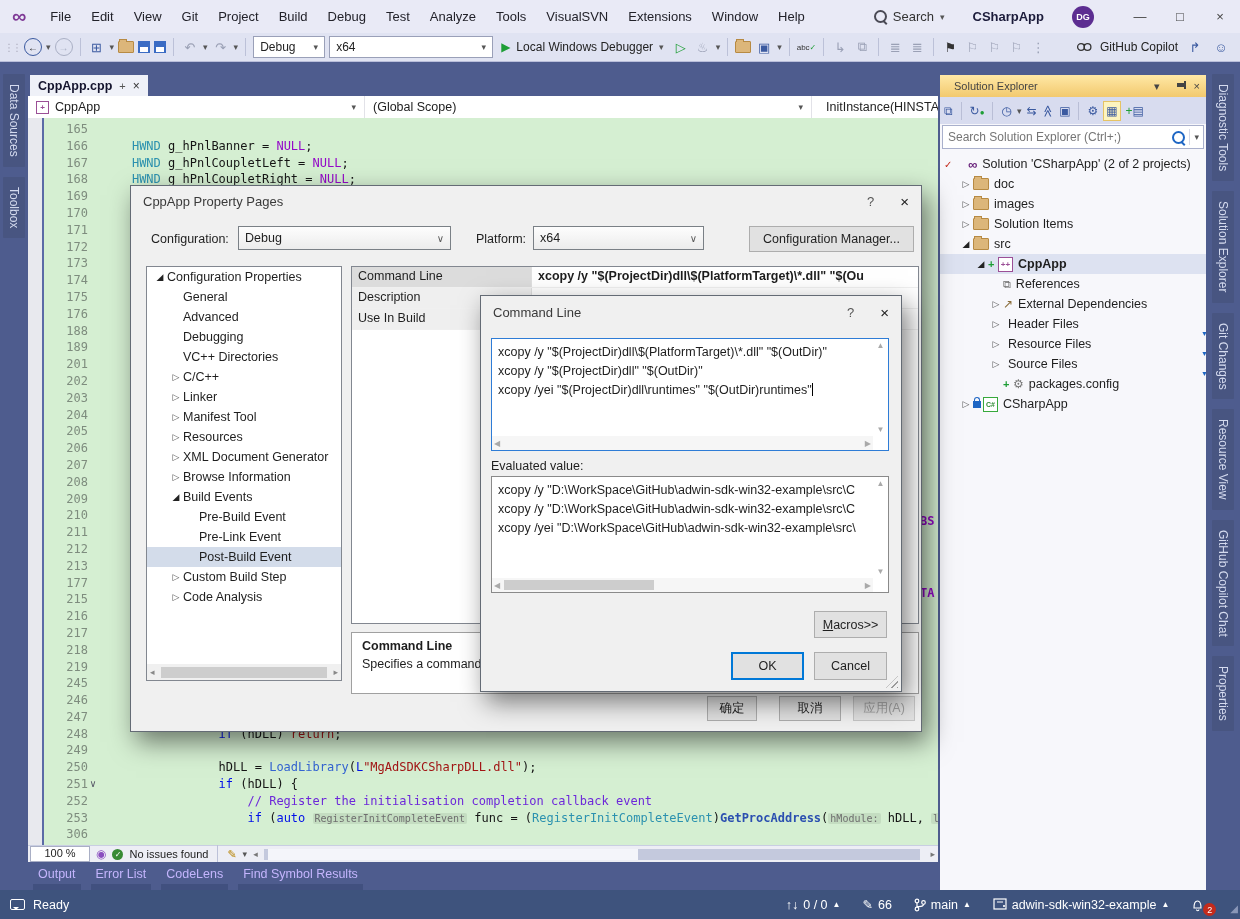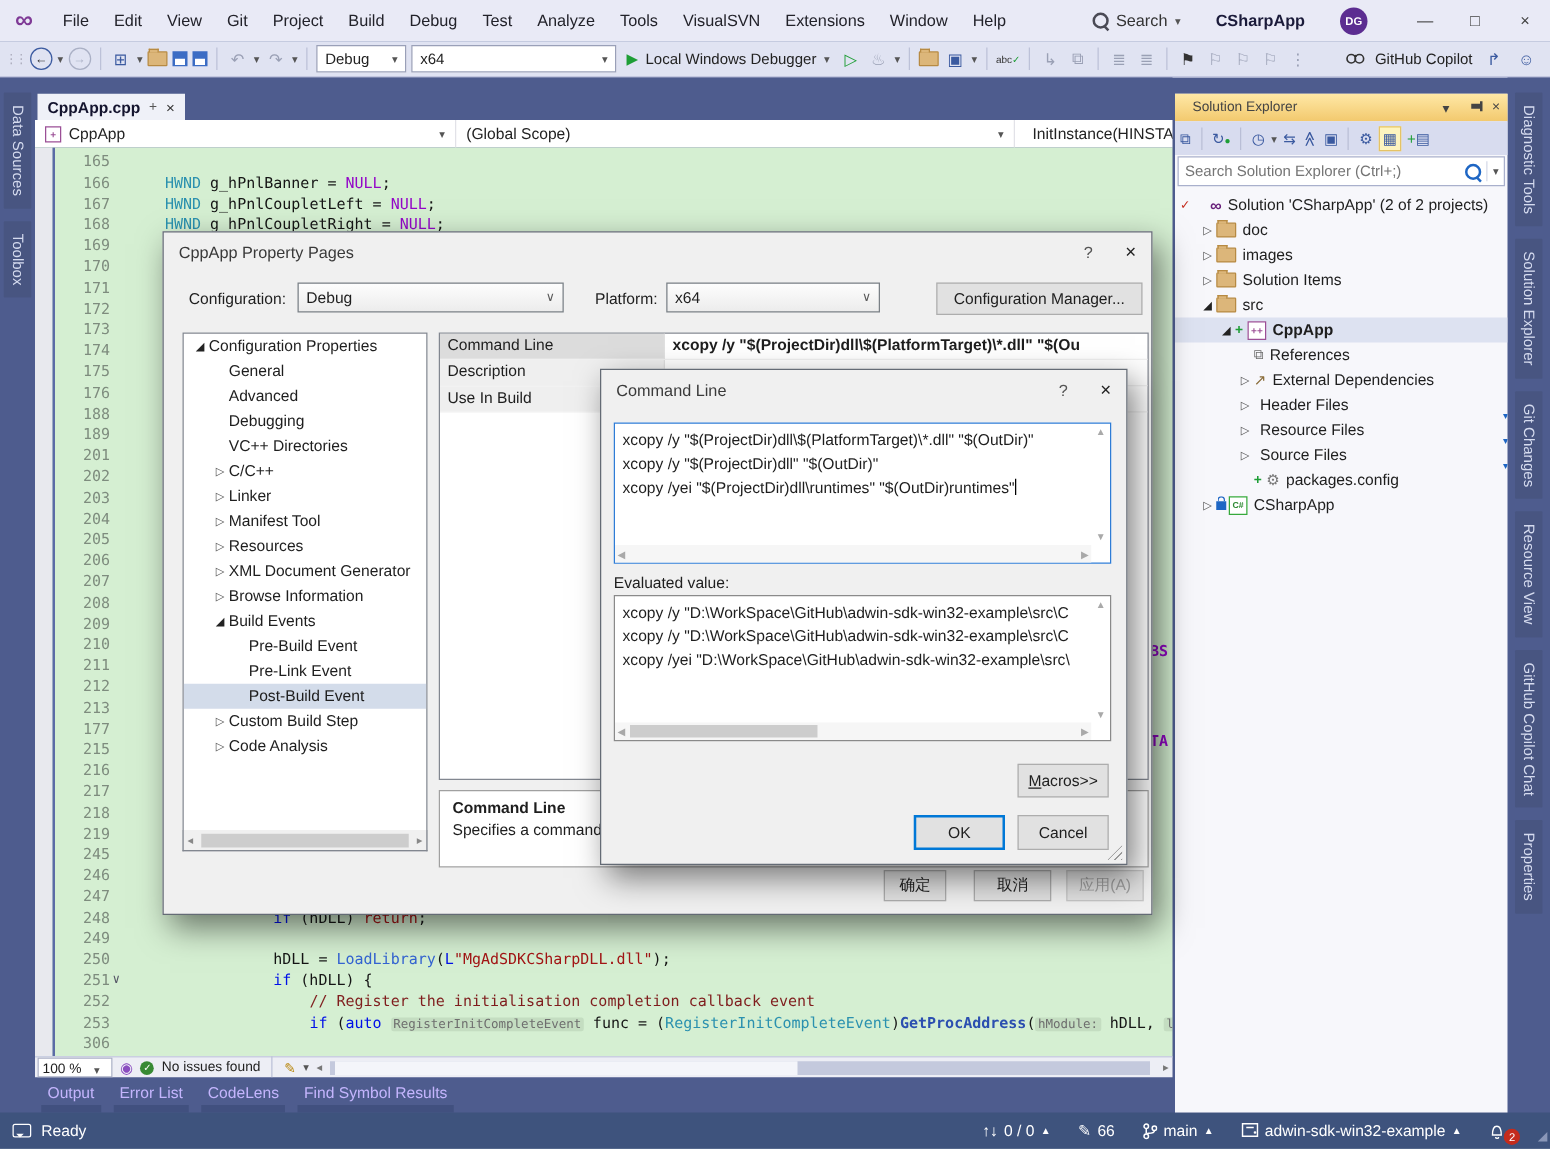--- a/index.html
+++ b/index.html
@@ -61,26 +61,26 @@
   .meth-ico{width:9px;height:9px;background:#7B3BB3;transform:rotate(45deg);display:inline-block;}
   .code-area{position:absolute;left:0;top:56px;width:100%;height:727px;background:#D5EFD2;overflow:hidden;}
   .gutter-gray{position:absolute;left:0;top:0;width:14px;height:100%;background:#E8E9EE;}
   .gutter-blue{position:absolute;left:14px;top:0;width:2px;height:100%;background:#5B6BA6;}
   #code-lines{position:absolute;left:0;top:3px;width:100%;font-family:"DejaVu Sans Mono",monospace;font-size:12px;line-height:16.8px;}
   .cline{height:16.8px;white-space:pre;position:relative;}
   .lnum{position:absolute;left:20px;width:40px;text-align:right;color:#7E8C7E;}
   .fold{position:absolute;left:62px;width:12px;color:#556;font-size:10px;}
   .ltxt{position:absolute;left:75px;white-space:pre;}
   .ty{color:#2B91AF}.k{color:#0010E8}.ctrl{color:#A31515}.mac{color:#9408C8}.str{color:#A31515}
-  .cm{color:#7f1d1d}.pl{color:#151515}.fn{color:#3464D2}.fnb{color:#2B4FB0;font-weight:bold}
+  .cm{color:#6d28d9}.pl{color:#151515}.fn{color:#3464D2}.fnb{color:#2B4FB0;font-weight:bold}
   .hint{color:#6e6e6e;font-size:10px;background:rgba(90,110,90,.14);border-radius:2px;padding:0 2px;}
   .sliver{position:absolute;font-family:"DejaVu Sans Mono",monospace;font-size:12px;color:#9408C8;font-weight:bold;}
   .editor-bottom{position:absolute;left:0;top:783px;width:100%;height:17px;background:#EDEEF5;border-top:1px solid #C9CEE2;
                  display:flex;align-items:center;font-size:11px;gap:6px;padding-left:2px;box-sizing:border-box;}
-  .zoom-combo{background:#fff;border:1px solid #A9AFC5;height:14px;display:flex;align-items:flex-end;padding:0 3px;gap:10px;width:52px;}
+  .zoom-combo{background:#fff;border:1px solid #A9AFC5;height:14px;display:flex;align-items:center;padding:0 3px;gap:10px;width:52px;flex-direction:column;}
   .chk-circle{width:11px;height:11px;border-radius:50%;background:#388A34;color:#fff;font-size:8px;display:inline-flex;align-items:center;justify-content:center;}
   .hscroll{position:relative;height:11px;background:#C4C9DD;flex:1;margin-right:4px;}
   .hscroll .thumb{position:absolute;left:4px;top:0;height:100%;width:370px;background:#F4F5FA;}
   
   #bottom-tabs{left:0;top:862px;width:940px;height:28px;background:#4E5C8E;display:flex;align-items:flex-start;padding-left:28px;box-sizing:border-box;}
   .btab{position:relative;color:#c4b5fd;font-size:12.5px;padding:5px 10px 9px;}
   .btab::after{content:"";position:absolute;left:5px;right:5px;bottom:0;height:6px;background:#41507F;}
   #statusbar{left:0;top:890px;width:1240px;height:29px;background:#3E537D;color:#fff;display:flex;align-items:center;font-size:12.5px;}
   .sb-item{display:flex;align-items:center;gap:5px;margin-right:22px;}
   .bubble{width:13px;height:9px;border:1px solid #fff;border-radius:2px;position:relative;margin:0 8px 0 10px;}

